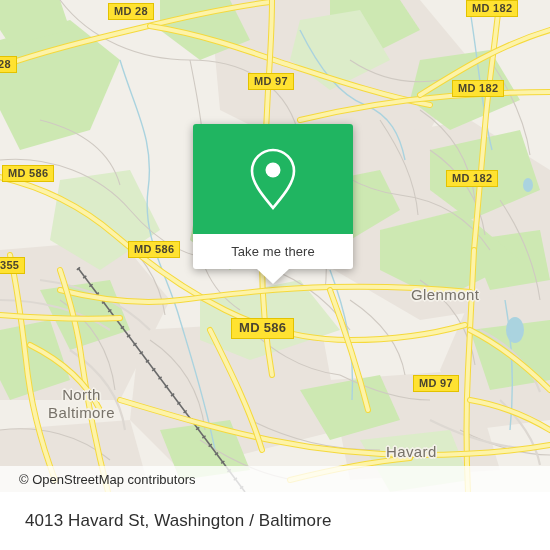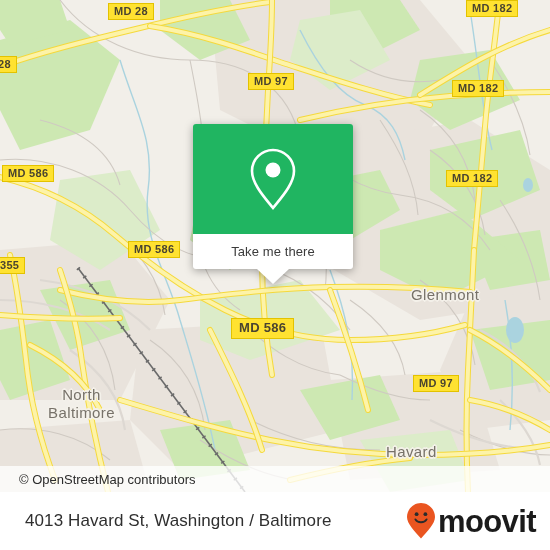--- a/index.html
+++ b/index.html
@@ -281,24 +281,15 @@
       </svg>
     </div>
     <div id="popup-foot">
       <span id="popup-foot-label">Take me there</span>
       <div id="popup-tip"></div>
     </div>
   </div>
 
   <div id="bottombar">
     <span id="address">4013 Havard St, Washington / Baltimore</span>
-    <div id="brand">
-      <svg width="30" height="38" viewBox="0 0 30 38">
-        <path d="M15,1 C7.3,1 1,7.3 1,15 C1,21.6 8.5,29.5 15,36.5 C21.5,29.5 29,21.6 29,15 C29,7.3 22.7,1 15,1 Z" fill="#ea5520"></path>
-        <circle cx="10.6" cy="12.2" r="1.9" fill="#2b2b2b"></circle>
-        <circle cx="19.4" cy="12.2" r="1.9" fill="#2b2b2b"></circle>
-        <path d="M9.4,17.4 C11.4,21.2 18.6,21.2 20.6,17.4" fill="none" stroke="#2b2b2b" stroke-width="1.9" stroke-linecap="round"></path>
-      </svg>
-      <span id="brand-word">moovit</span>
-    </div>
   </div>
 
 </div>
 
 </body></html>

